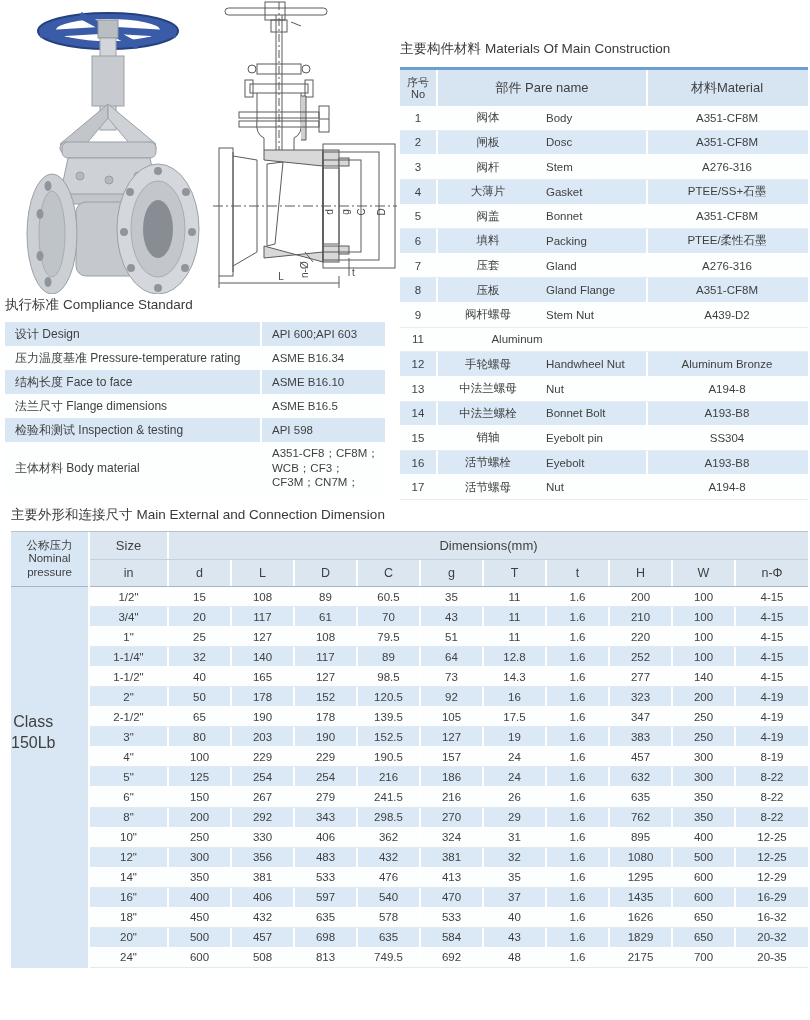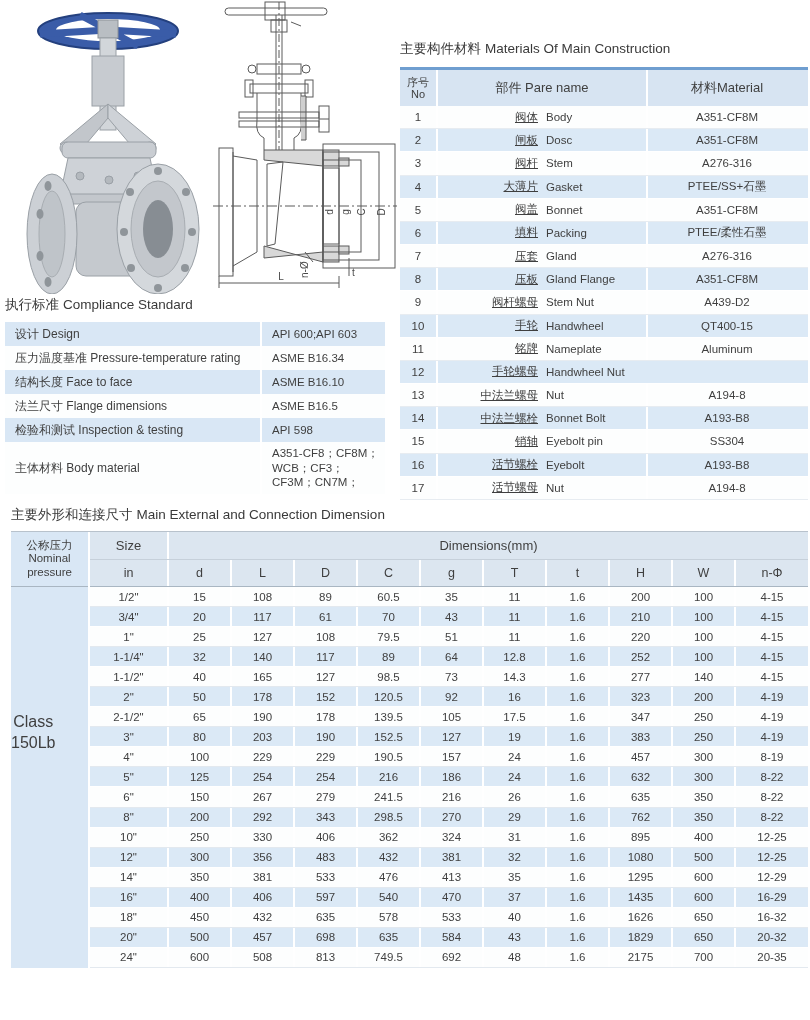--- a/index.html
+++ b/index.html
@@ -20,21 +20,21 @@
   .m-header { display:flex; height:36px; background:#d7e4f2; align-items:stretch; }
   .m-header > div { display:flex; align-items:center; justify-content:center; }
   .mh-no   { width:36px;  font-size:11px; line-height:1.1; text-align:center; white-space:pre-line; }
   .mh-part { width:210px; font-size:13px; border-left:2px solid #fff; }
   .mh-mat  { width:160px; font-size:13px; border-left:2px solid #fff;text-align:center; }
   #materials-body { display:flex; flex-direction:column; height:394px; }
   .m-row { flex:1; display:flex; align-items:stretch; background:#fdfefe; border-bottom:1px solid #e7ecf1; }
   .m-row.alt { background:#dbe9f6; border-bottom:1px solid #fff; }
   .m-no  { width:36px; display:flex; align-items:center; justify-content:center; font-size:11.5px; }
   .m-part{ width:210px; border-left:2px solid #fff; display:flex; align-items:center; font-size:11.5px; }
-  .m-part .zh { width:100px; text-align:right;text-decoration:underline; }
+  .m-part .zh { width:100px; text-align:center; }
   .m-part .en { margin-left:8px; }
   .m-mat { width:160px; border-left:2px solid #fff; display:flex; align-items:center; justify-content:center; font-size:11.5px; }
 
   
   #compliance { position:absolute; left:5px; top:296px; width:380px; }
   #compliance-body { margin-top:8px; }
   .c-row { display:flex; height:24px; background:#fdfefe; }
   .c-row.alt { background:#d9e7f5; }
   .c-row.tall { height:52px; }
   .c-label { width:255px; display:flex; align-items:center; padding-left:10px; font-size:12px; }
@@ -260,42 +260,31 @@
             <div class="m-mat">A351-CF8M</div>
           </div>
           <div class="m-row">
             <div class="m-no">9</div>
             <div class="m-part">
               <div class="zh">阀杆螺母</div>
               <div class="en">Stem Nut</div>
             </div>
             <div class="m-mat">A439-D2</div>
           </div>
-          <div class="m-row alt">
-            <div class="m-no">10</div>
-            <div class="m-part">
-              <div class="zh">手轮</div>
-              <div class="en">Handwheel</div>
-            </div>
-            <div class="m-mat">QT400-15</div>
-          </div>
           <div class="m-row">
             <div class="m-no">11</div>
-            <div class="m-part">
-              <div class="zh">铭牌</div>
-              <div class="en">Nameplate</div>
-            </div>
             <div class="m-mat">Aluminum</div>
           </div>
           <div class="m-row alt">
             <div class="m-no">12</div>
             <div class="m-part">
               <div class="zh">手轮螺母</div>
               <div class="en">Handwheel Nut</div>
             </div>
+            <div class="m-mat">Aluminum Bronze</div>
           </div>
           <div class="m-row">
             <div class="m-no">13</div>
             <div class="m-part">
               <div class="zh">中法兰螺母</div>
               <div class="en">Nut</div>
             </div>
             <div class="m-mat">A194-8</div>
           </div>
           <div class="m-row alt">

